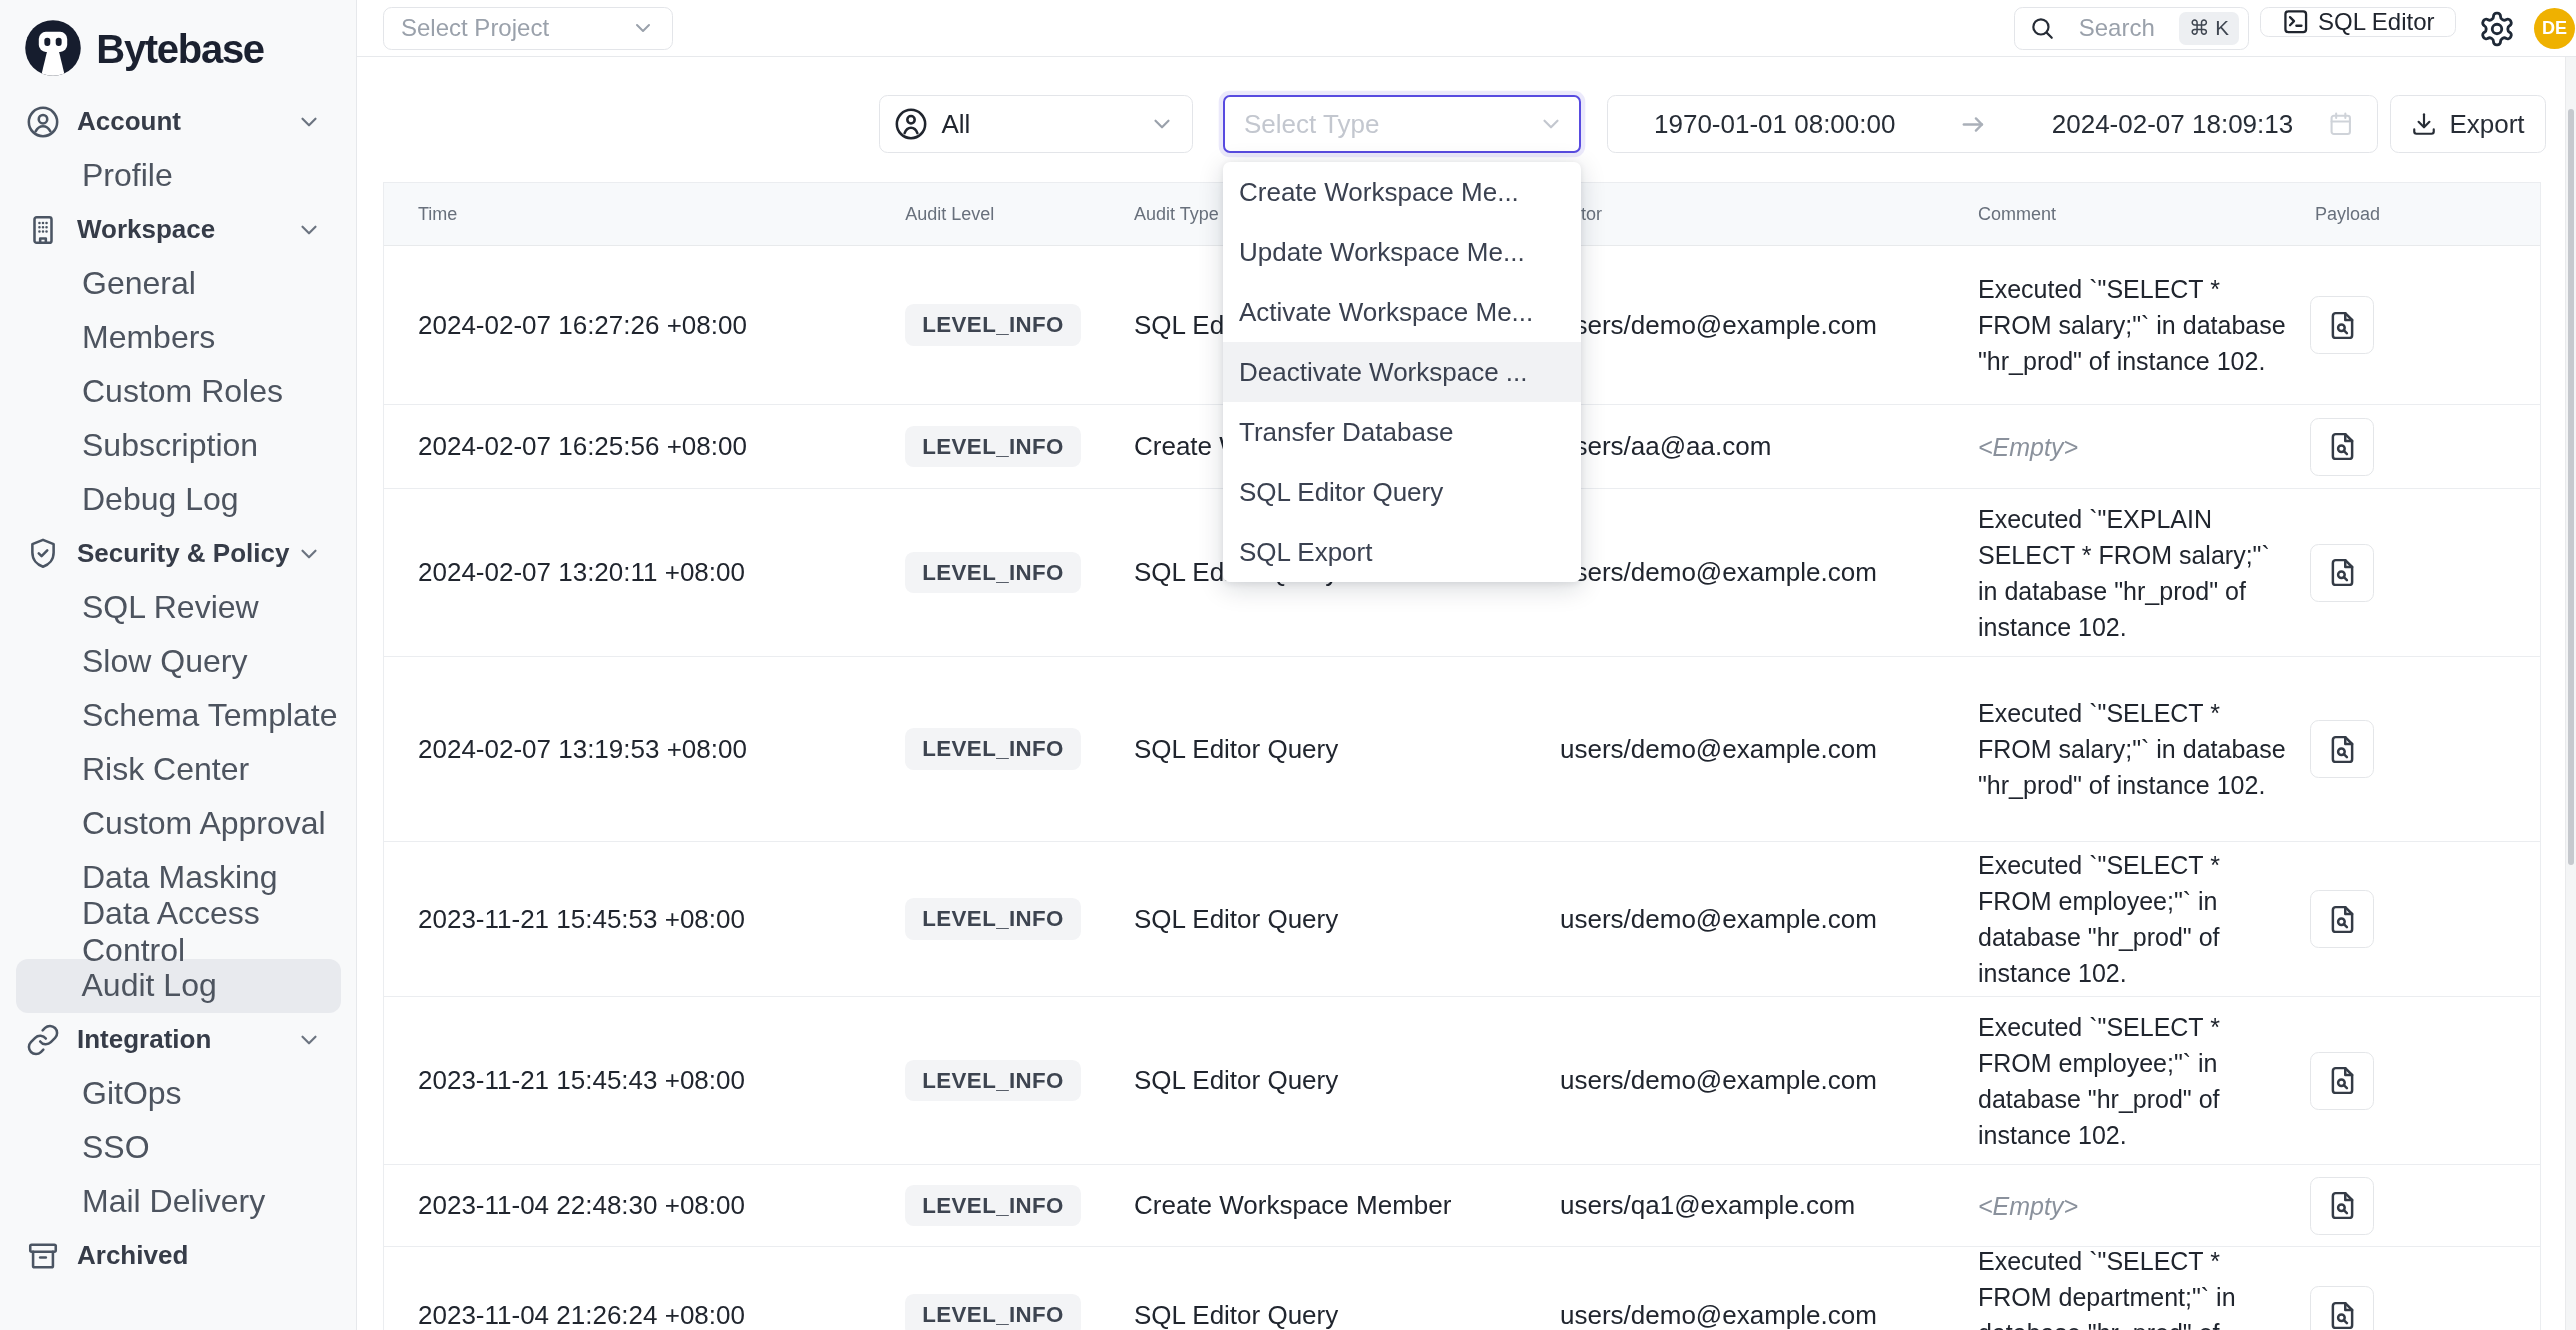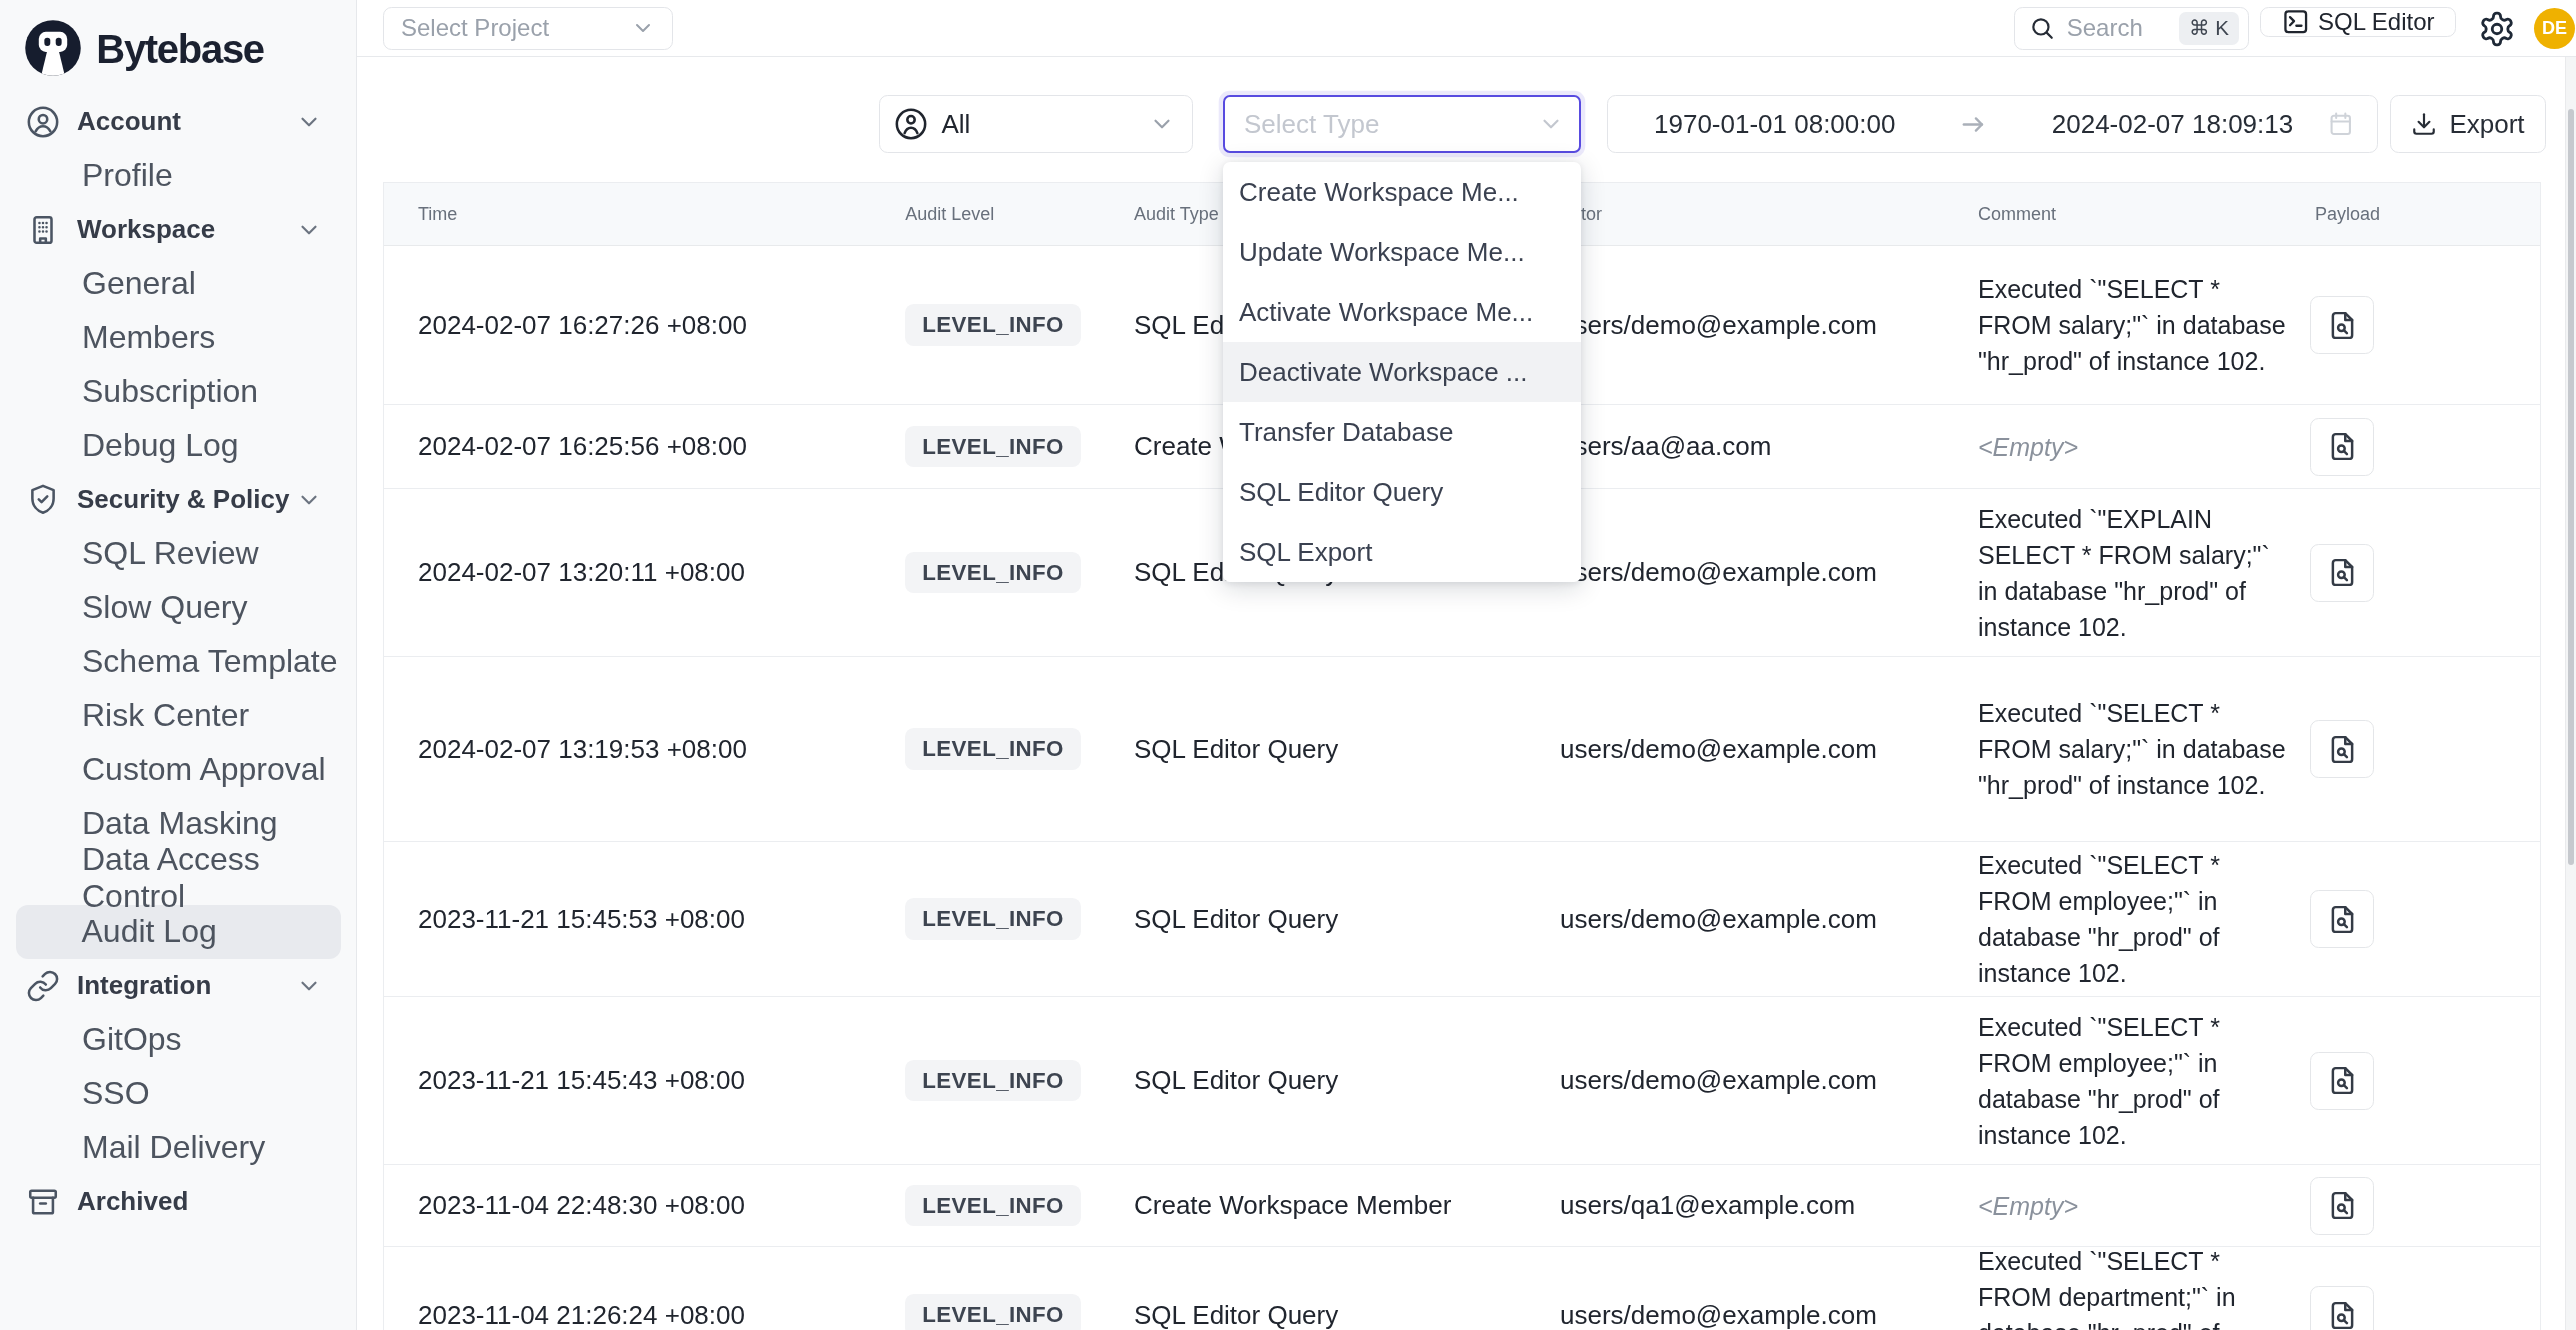--- a/index.html
+++ b/index.html
@@ -30,21 +30,21 @@
          display:flex; align-items:center; cursor:pointer; }
   .select-project { position:absolute; left:26px; top:6.9px; width:290px; height:43px;
                     padding:0 17px; justify-content:space-between; }
   .select-project .lbl { font-size:24px; color:#9aa1ab; }
   .select-project .chev { width:24px; height:24px; color:#9aa1ab; }
 
   .search-box { position:absolute; left:1657px; top:6.9px; width:235px; height:43px;
                 border:0.9px solid #e3e5e9; border-radius:8.6px; display:flex; align-items:center;
                 padding:0 8.6px 0 13.7px; cursor:pointer; }
   .search-box .sico { width:26px; height:26px; color:#262c36; flex:none; }
-  .search-box .ph { font-size:24px; color:#9aa1ab; margin-left:12px; flex:1; }
+  .search-box .ph { font-size:24px; color:#9aa1ab; margin-left:24px; flex:1; }
   .kbd { background:#edeff2; border-radius:6.9px; padding:4.3px 10.3px; font-size:20.6px; color:#3f4651; }
 
   .sql-editor-btn { position:absolute; left:1903px; top:6.9px; width:196px; height:30px;
                     justify-content:center; gap:9px; }
   .sql-editor-btn .tico { width:27.5px; height:27.5px; color:#20252e; }
   .sql-editor-btn .lbl { font-size:24px; color:#20252e; }
 
   .gear { position:absolute; left:2121px; top:9.5px; width:38px; height:38px; color:#1f2937; cursor:pointer; }
   .avatar { position:absolute; left:2177px; top:7.7px; width:41px; height:41px; border-radius:50%;
             display:flex; align-items:center; justify-content:center;
@@ -162,20 +162,21 @@
             <path d="M10 21v-3h4v3"></path>
             <path d="M9.5 7h.01M12 7h.01M14.5 7h.01M9.5 10h.01M12 10h.01M14.5 10h.01M9.5 13h.01M12 13h.01M14.5 13h.01"></path>
           </svg>
         <span class="slabel">Workspace</span>
         <svg class="chev" viewBox="0 0 24 24" fill="none" stroke="currentColor" stroke-width="2" stroke-linecap="round" stroke-linejoin="round">
             <use href="#i-chevron"></use>
           </svg>
       </div>
       <div class="nav-item">General</div>
       <div class="nav-item">Members</div>
+      <div class="nav-item">Custom Roles</div>
       <div class="nav-item">Subscription</div>
       <div class="nav-item">Debug Log</div>
 
       <div class="nav-row">
         <svg class="sicon" viewBox="0 0 24 24" fill="none" stroke="currentColor" stroke-width="1.8" stroke-linecap="round" stroke-linejoin="round">
             <path d="M12 2 4.5 5v6c0 5 3.2 8.6 7.5 10 4.3-1.4 7.5-5 7.5-10V5z"></path>
             <path d="m9 11.5 2 2 4-4"></path>
           </svg>
         <span class="slabel">Security &amp; Policy</span>
         <svg class="chev" viewBox="0 0 24 24" fill="none" stroke="currentColor" stroke-width="2" stroke-linecap="round" stroke-linejoin="round">

